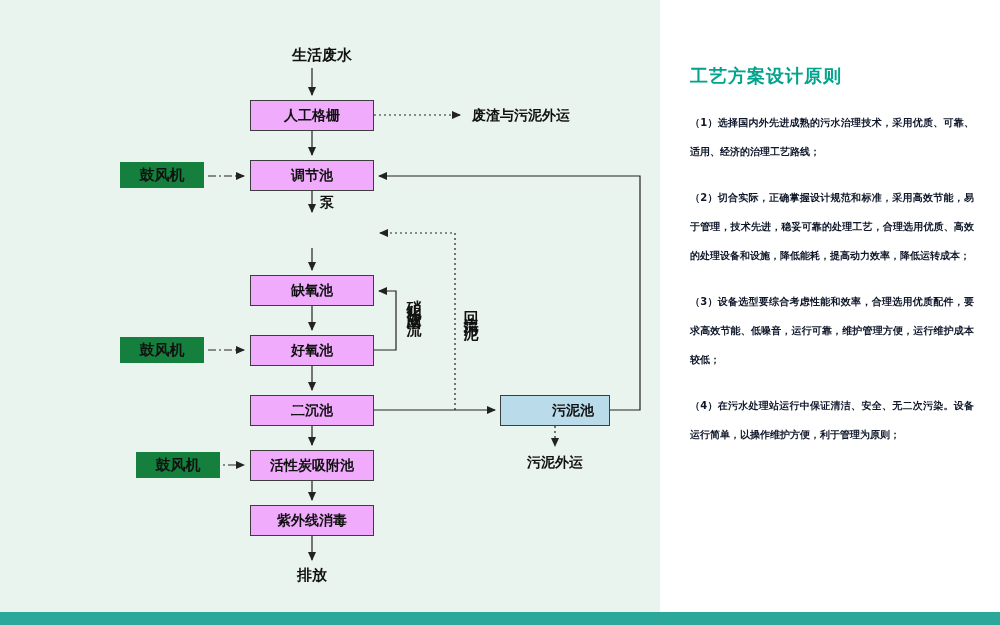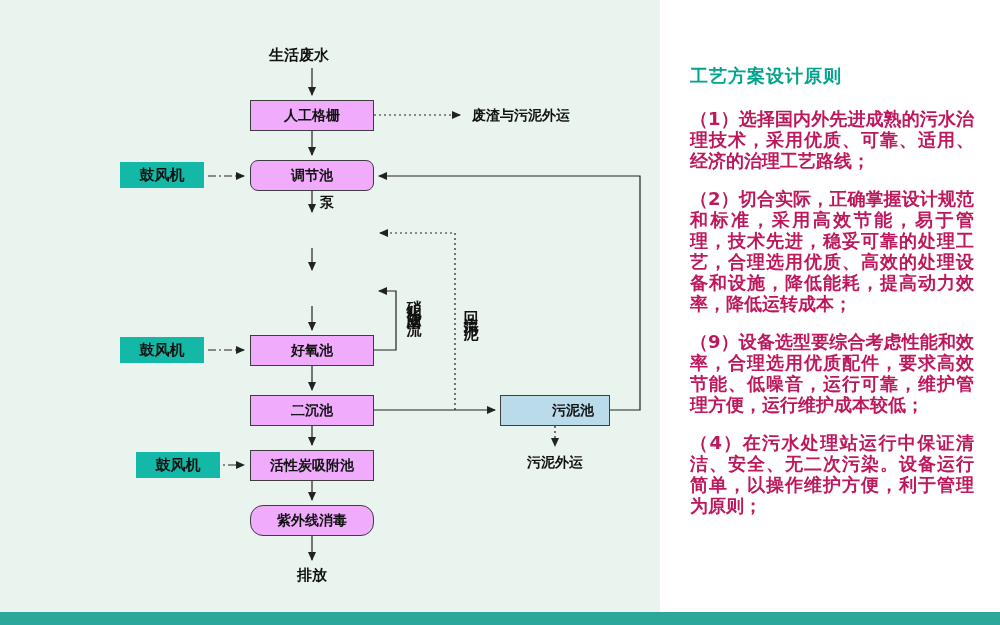--- a/index.html
+++ b/index.html
@@ -11,31 +11,31 @@
   svg.connectors { position:absolute; left:0; top:0; }
 
   .box { position:absolute; width:124px; height:31px; display:flex; align-items:center; justify-content:center;
          font-size:14px; font-weight:600; color:#111; border:1.5px solid #3d3d3d; }
   .box.green { background:#f0abfc; }
   .box.blue  { background:#badcea; width:110px;padding-left:36px; }
 
   .txt { position:absolute; font-size:14px; font-weight:600; color:#111; white-space:nowrap; }
   .center { text-align:center; }
 
-  .blower { position:absolute; width:84px; height:26px; background:#14b8a6;
+  .blower { position:absolute; width:84px; height:26px; background:#15803d;
             display:flex; align-items:center; justify-content:center;
             font-size:15px; font-weight:600; color:#111; }
 
   .vtext { position:absolute; writing-mode:vertical-rl; text-orientation:upright;
            font-size:15px; font-weight:600; color:#111; letter-spacing:5px; }
 
   .panel { position:absolute; left:660px; top:0; width:340px; height:488px; background:#ffffff;
            padding:64px 26px 0 30px; }
   .panel h2 { color:#00a38b; font-size:18px; font-weight:bold; letter-spacing:1px; margin-bottom:20px; }
-  .panel p  { font-size:18px; line-height:21px; color:#be185d; font-weight:600; margin-bottom:17px; text-align:justify; }
+  .panel p  { font-size:10px; line-height:29px; color:#0f172a; font-weight:600; margin-bottom:17px; text-align:justify; }
 
   .footer { position:absolute; left:0; top:612px; width:1000px; height:13px; background:#2ca89b; }
 </style>
 </head>
 <body>
 
 <div class="canvas">
 
   <div class="flow-area">
 
@@ -67,61 +67,62 @@
         <path d="M555,426 V446" marker-end="url(#arr)"></path>
       </g>
 
       <g stroke="#222" stroke-width="1.2" fill="none" stroke-dasharray="8,3,2,3">
         <path d="M208,176 H244" marker-end="url(#arr)"></path>
         <path d="M208,350 H244" marker-end="url(#arr)"></path>
         <path d="M212,465 H244" marker-end="url(#arr)"></path>
       </g>
     </svg>
 
-    <div class="txt center" style="left:237px; top:46px; width:124px; font-size:15px;">生活废水</div>
+    <div class="txt center" style="left:260px; top:46px; width:124px; font-size:15px;">生活废水</div>
 
     <div class="box green" style="left:250px; top:100px;">人工格栅</div>
 
     <div class="txt" style="left:472px; top:107px;">废渣与污泥外运</div>
 
     <div class="blower" style="left:120px; top:162px;">鼓风机</div>
 
-    <div class="box green" style="left:250px; top:160px;border-radius:8px;">调节池</div>
+    <div class="box green" style="left:250px; top:160px;">调节池</div>
 
     <div class="txt" style="left:320px; top:194px;">泵</div>
 
 
+    <div class="box green" style="left:250px; top:275px;">缺氧池</div>
 
     <div class="blower" style="left:120px; top:337px;">鼓风机</div>
 
     <div class="box green" style="left:250px; top:335px;">好氧池</div>
 
     <div class="vtext" style="left:404px; top:288px;">硝化液回流</div>
 
     <div class="vtext" style="left:461px; top:299px;">回流污泥</div>
 
     <div class="box green" style="left:250px; top:395px;">二沉池</div>
 
     <div class="box blue" style="left:500px; top:395px;">污泥池</div>
 
     <div class="txt center" style="left:500px; top:454px; width:110px;">污泥外运</div>
 
     <div class="blower" style="left:136px; top:452px;">鼓风机</div>
 
     <div class="box green" style="left:250px; top:450px;">活性炭吸附池</div>
 
-    <div class="box green" style="left:250px; top:505px;border-radius:13px;">紫外线消毒</div>
+    <div class="box green" style="left:250px; top:505px;">紫外线消毒</div>
 
     <div class="txt center" style="left:262px; top:566px; width:100px; font-size:15px;">排放</div>
 
   </div>
 
   <aside class="panel">
     <h2>工艺方案设计原则</h2>
     <p>（1）选择国内外先进成熟的污水治理技术，采用优质、可靠、适用、经济的治理工艺路线；</p>
     <p>（2）切合实际，正确掌握设计规范和标准，采用高效节能，易于管理，技术先进，稳妥可靠的处理工艺，合理选用优质、高效的处理设备和设施，降低能耗，提高动力效率，降低运转成本；</p>
-    <p>（9）设备选型要综合考虑性能和效率，合理选用优质配件，要求高效节能、低噪音，运行可靠，维护管理方便，运行维护成本较低；</p>
+    <p>（3）设备选型要综合考虑性能和效率，合理选用优质配件，要求高效节能、低噪音，运行可靠，维护管理方便，运行维护成本较低；</p>
     <p>（4）在污水处理站运行中保证清洁、安全、无二次污染。设备运行简单，以操作维护方便，利于管理为原则；</p>
   </aside>
 
   <div class="footer"></div>
 
 </div>
 
 </body></html>

